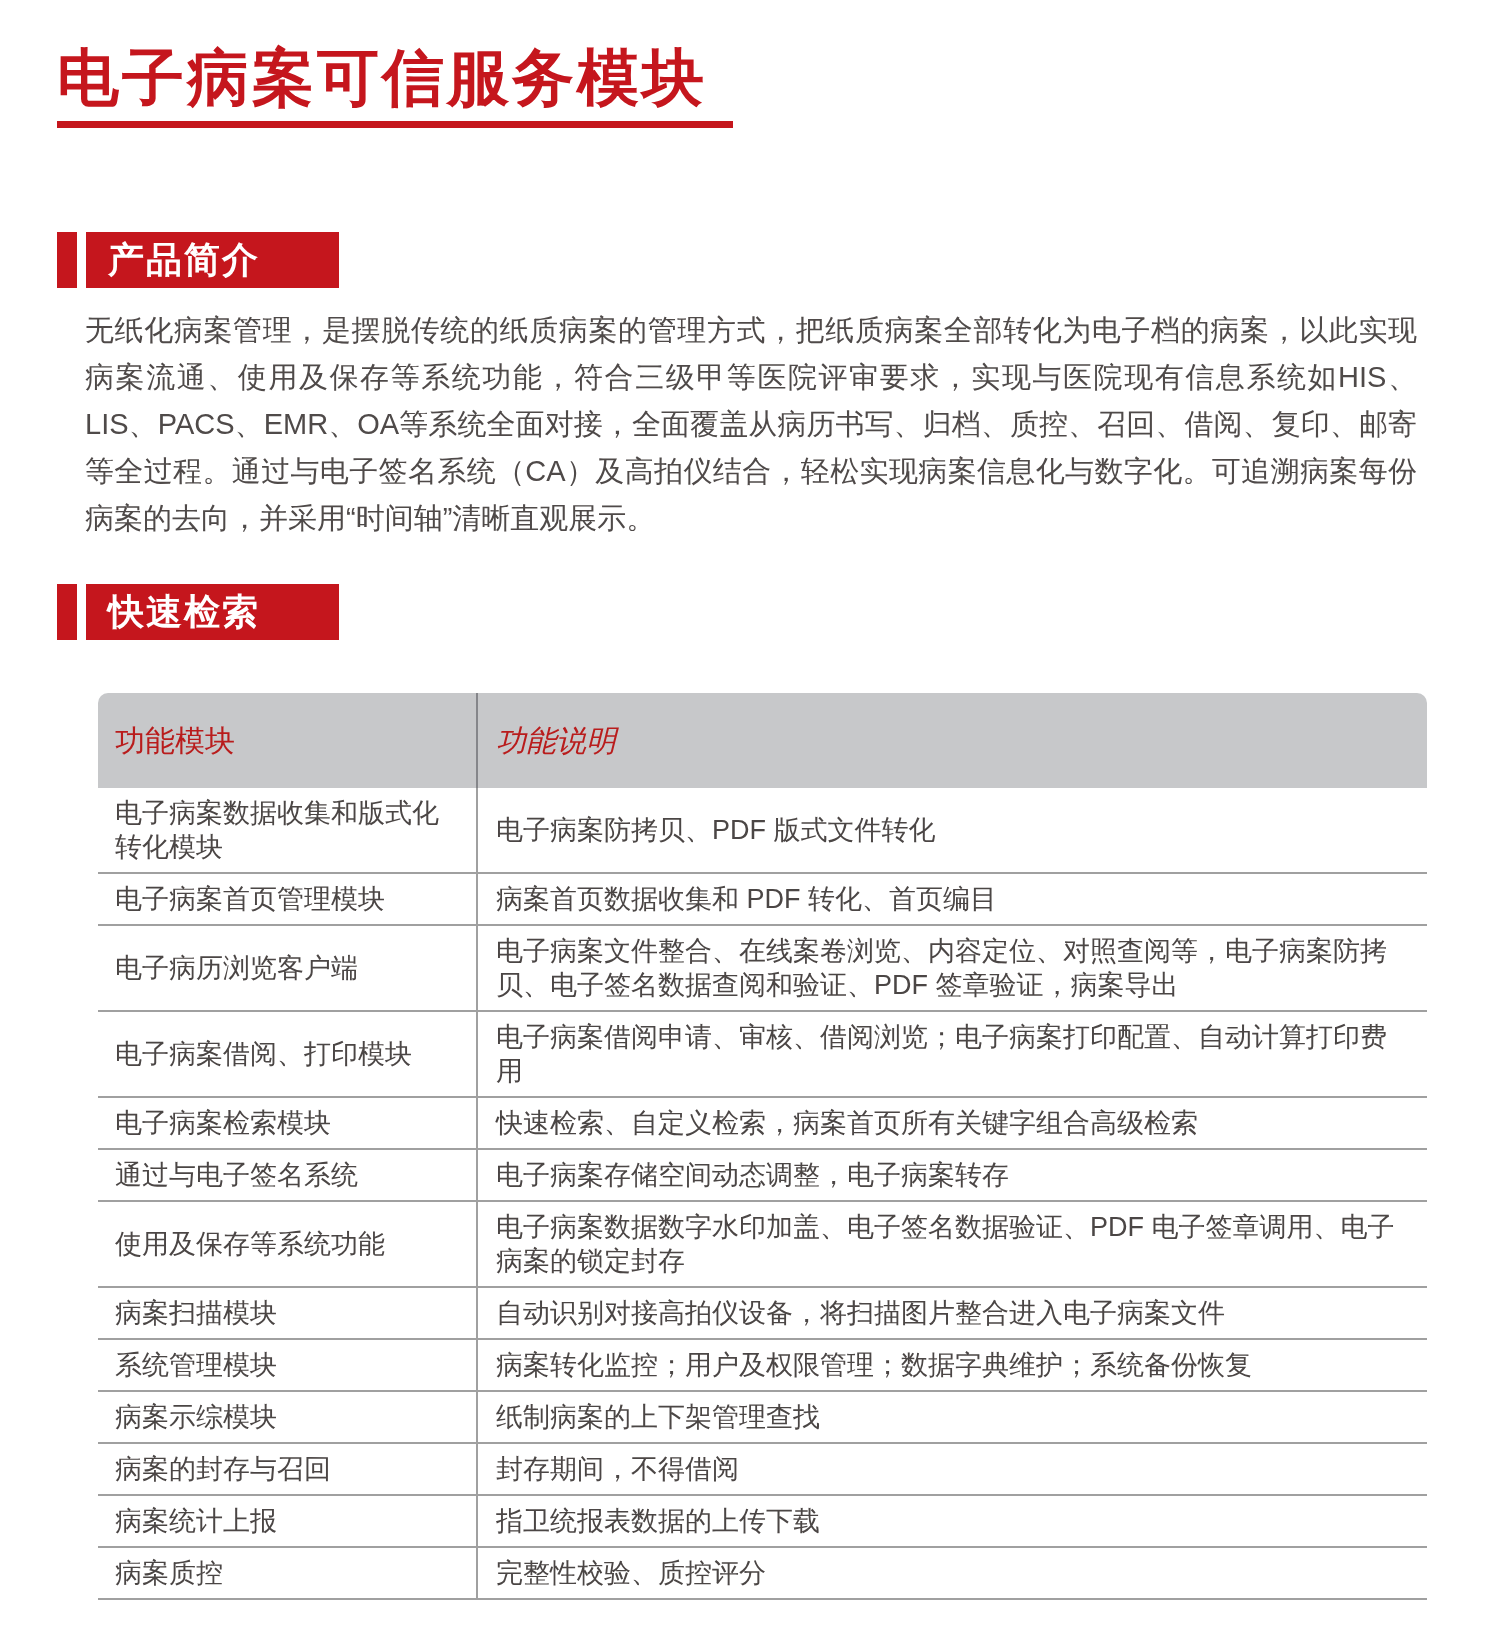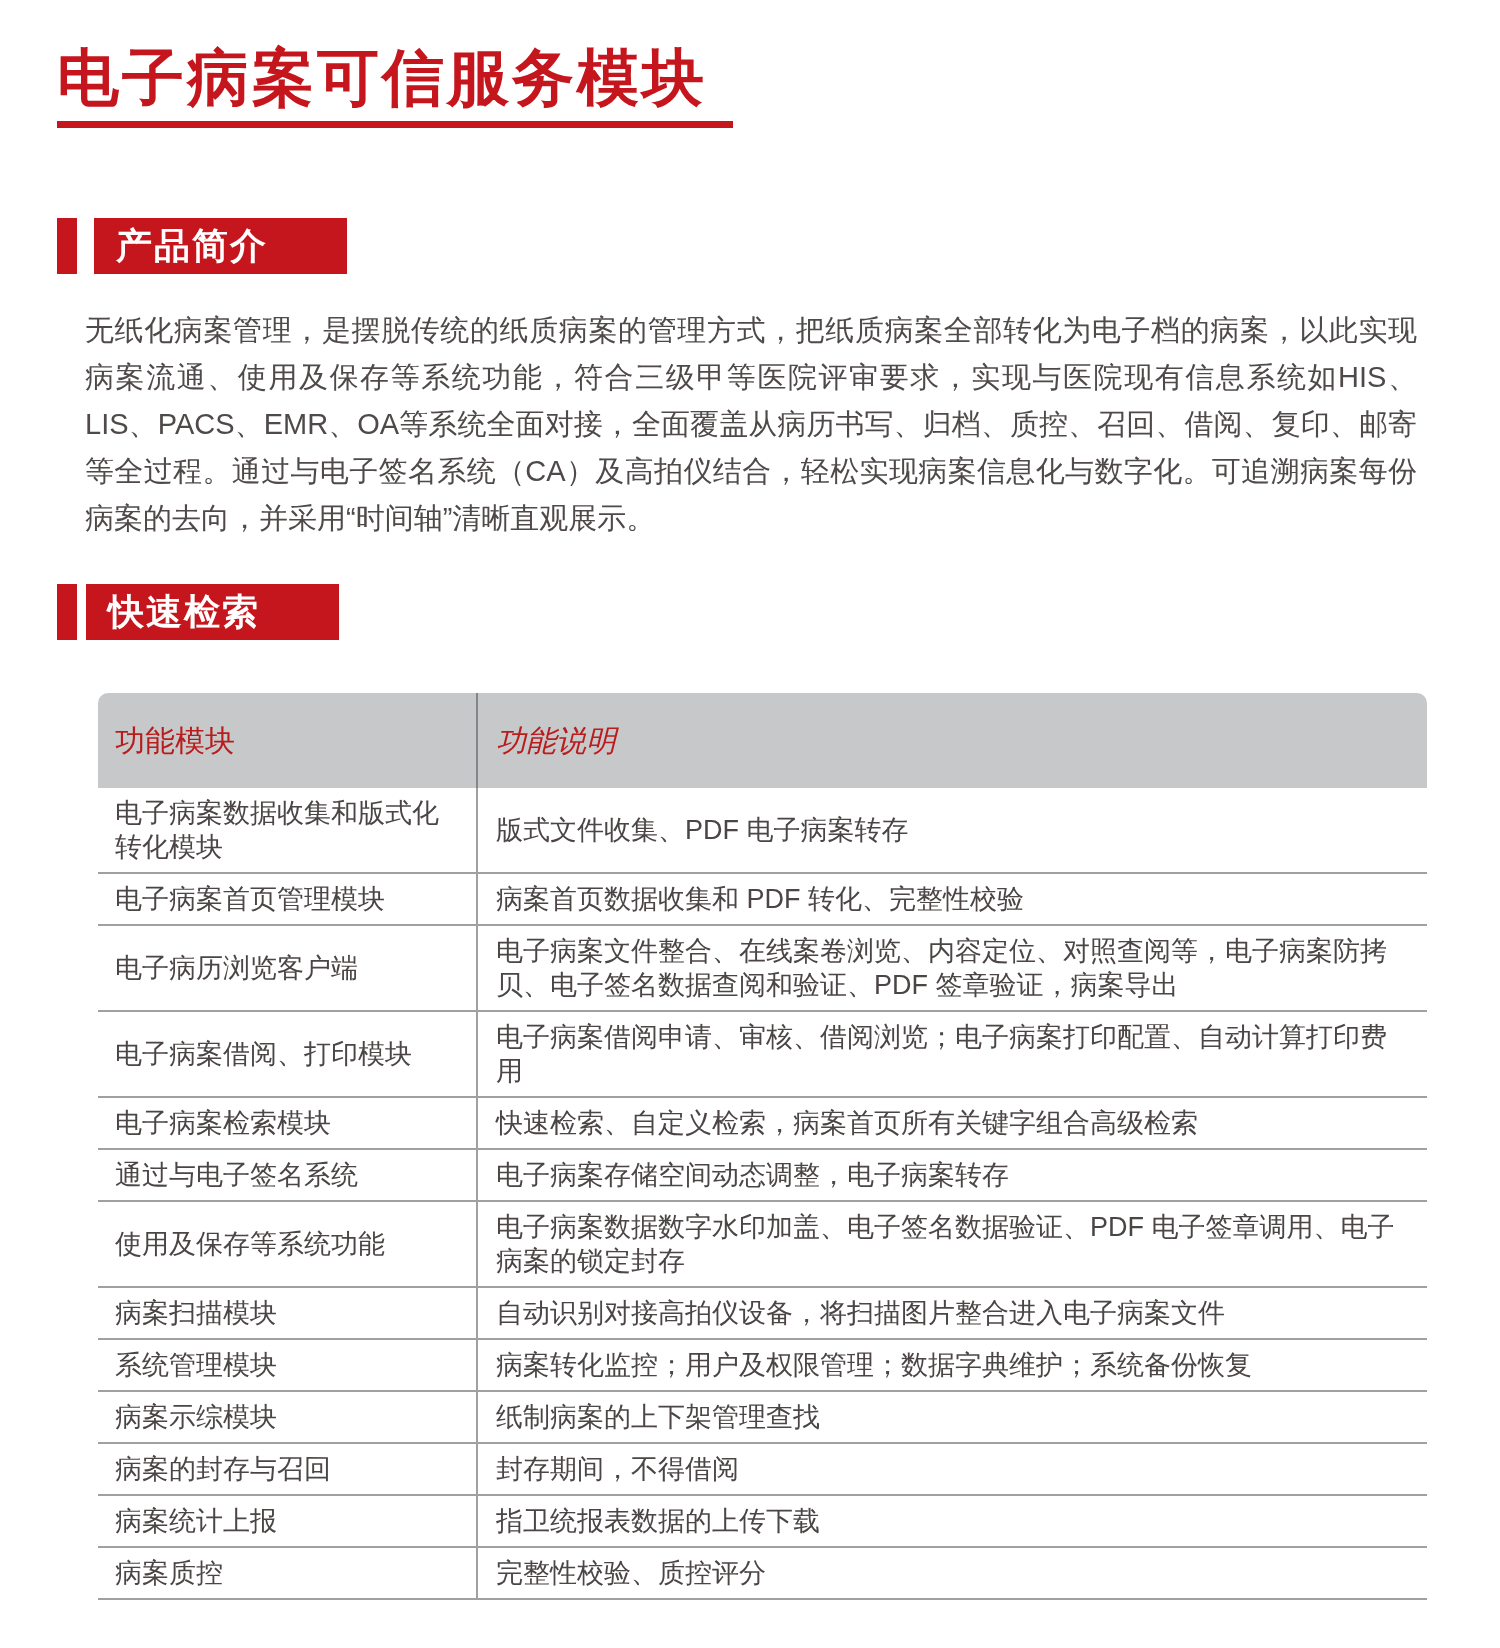--- a/index.html
+++ b/index.html
@@ -32,21 +32,21 @@
 
   
   .banner{position:absolute;left:57px;display:flex;align-items:stretch;height:56px;}
   .banner .accent-bar{width:20px;background:var(--red);margin-right:9px;}
   .banner .banner-main{
     width:253px;background:var(--red);
     display:flex;align-items:center;
     padding-left:22px;box-sizing:border-box;
     color:#ffffff;font-size:36px;font-weight:bold;letter-spacing:2px;
   }
-  #banner-intro{top:218px;gap:8px;}
+  #banner-intro{top:232px;}
   #banner-features{top:584px;}
 
   
   .intro-paragraph{
     position:absolute;left:85px;top:307px;width:1332px;margin:0;
     font-size:29px;line-height:47px;
     text-align:justify;color:var(--text);
   }
 
   
@@ -102,26 +102,26 @@
       </colgroup>
     <thead>
       <tr>
         <th>功能模块</th>
         <th>功能说明</th>
       </tr>
     </thead>
     <tbody id="feature-rows">
   <tr>
     <td class="col-module">电子病案数据收集和版式化转化模块</td>
-    <td class="col-desc">版式文件收集、PDF 电子病案转存</td>
+    <td class="col-desc">电子病案防拷贝、PDF 版式文件转化</td>
   </tr>
 
   <tr>
     <td class="col-module">电子病案首页管理模块</td>
-    <td class="col-desc">病案首页数据收集和 PDF 转化、完整性校验</td>
+    <td class="col-desc">病案首页数据收集和 PDF 转化、首页编目</td>
   </tr>
 
   <tr>
     <td class="col-module">电子病历浏览客户端</td>
     <td class="col-desc">电子病案文件整合、在线案卷浏览、内容定位、对照查阅等，电子病案防拷贝、电子签名数据查阅和验证、PDF 签章验证，病案导出</td>
   </tr>
 
   <tr>
     <td class="col-module">电子病案借阅、打印模块</td>
     <td class="col-desc">电子病案借阅申请、审核、借阅浏览；电子病案打印配置、自动计算打印费用</td>

